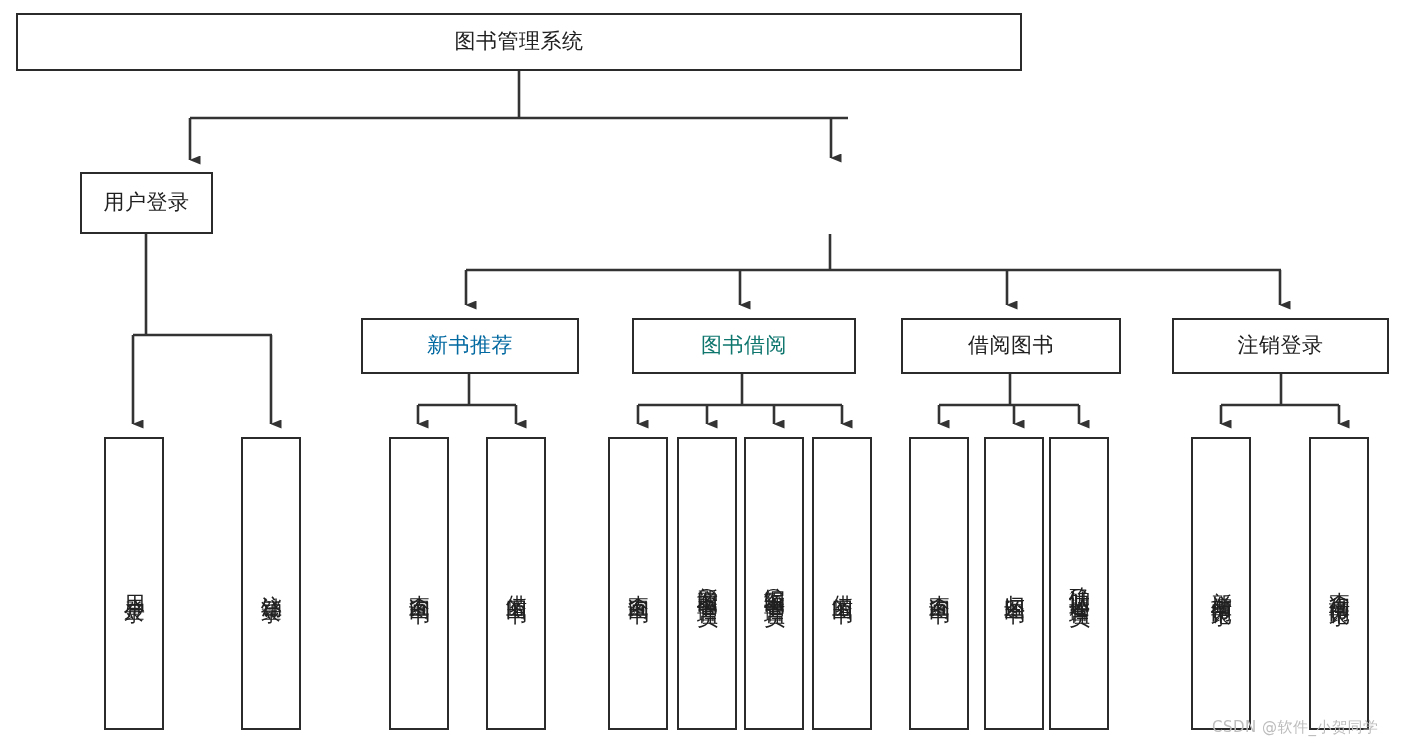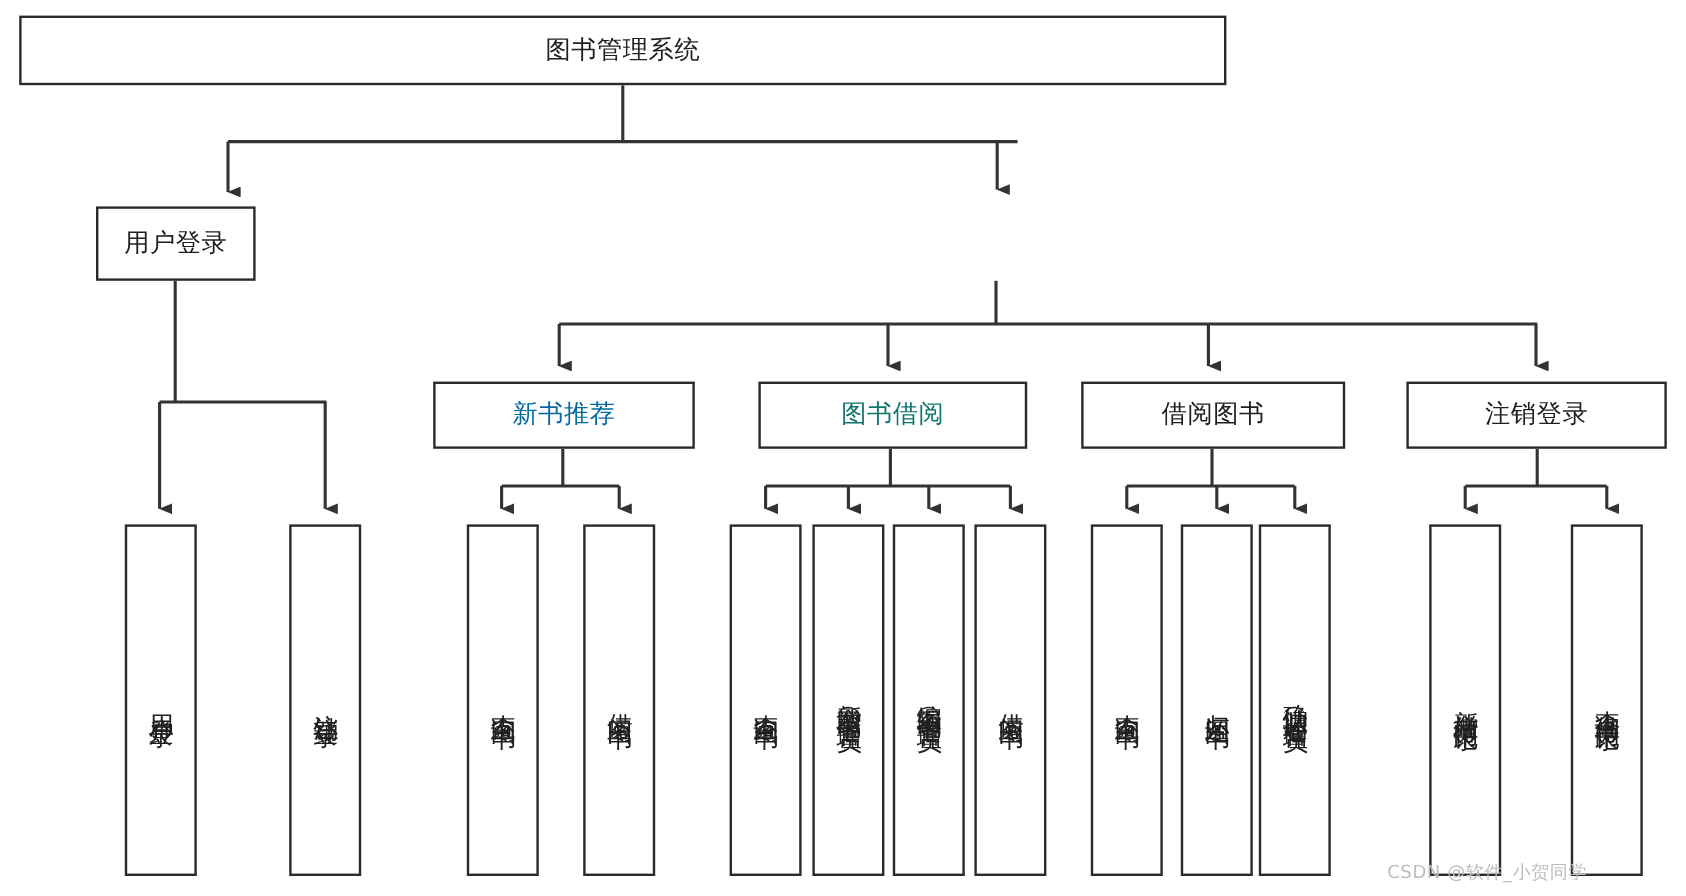--- a/index.html
+++ b/index.html
@@ -193,15 +193,15 @@
   <div class="leaf-box" id="leaf-10" style="left: 1049px; top: 437px; width: 60px; height: 293px; border-color: rgb(43, 43, 43); background: rgb(255, 255, 255);">
     <span class="node-label-v" style="color: rgb(32, 32, 32);">确认归还（管理员）</span>
   </div>
   <div class="leaf-box" id="leaf-11" style="left: 1191px; top: 437px; width: 60px; height: 293px; border-color: rgb(43, 43, 43); background: rgb(255, 255, 255);">
     <span class="node-label-v" style="color: rgb(32, 32, 32);">新增借阅记录</span>
   </div>
   <div class="leaf-box" id="leaf-12" style="left: 1309px; top: 437px; width: 60px; height: 293px; border-color: rgb(43, 43, 43); background: rgb(255, 255, 255);">
     <span class="node-label-v" style="color: rgb(32, 32, 32);">查询借阅记录</span>
   </div>
 
-  <div class="watermark" id="watermark" style="left: 1156px; top: 718px; color: rgb(189, 189, 189);">CSDN @软件_小贺同学</div>
+  <div class="watermark" id="watermark" style="left: 1212px; top: 718px; color: rgb(189, 189, 189);">CSDN @软件_小贺同学</div>
 
 </div>
 
 </body></html>

